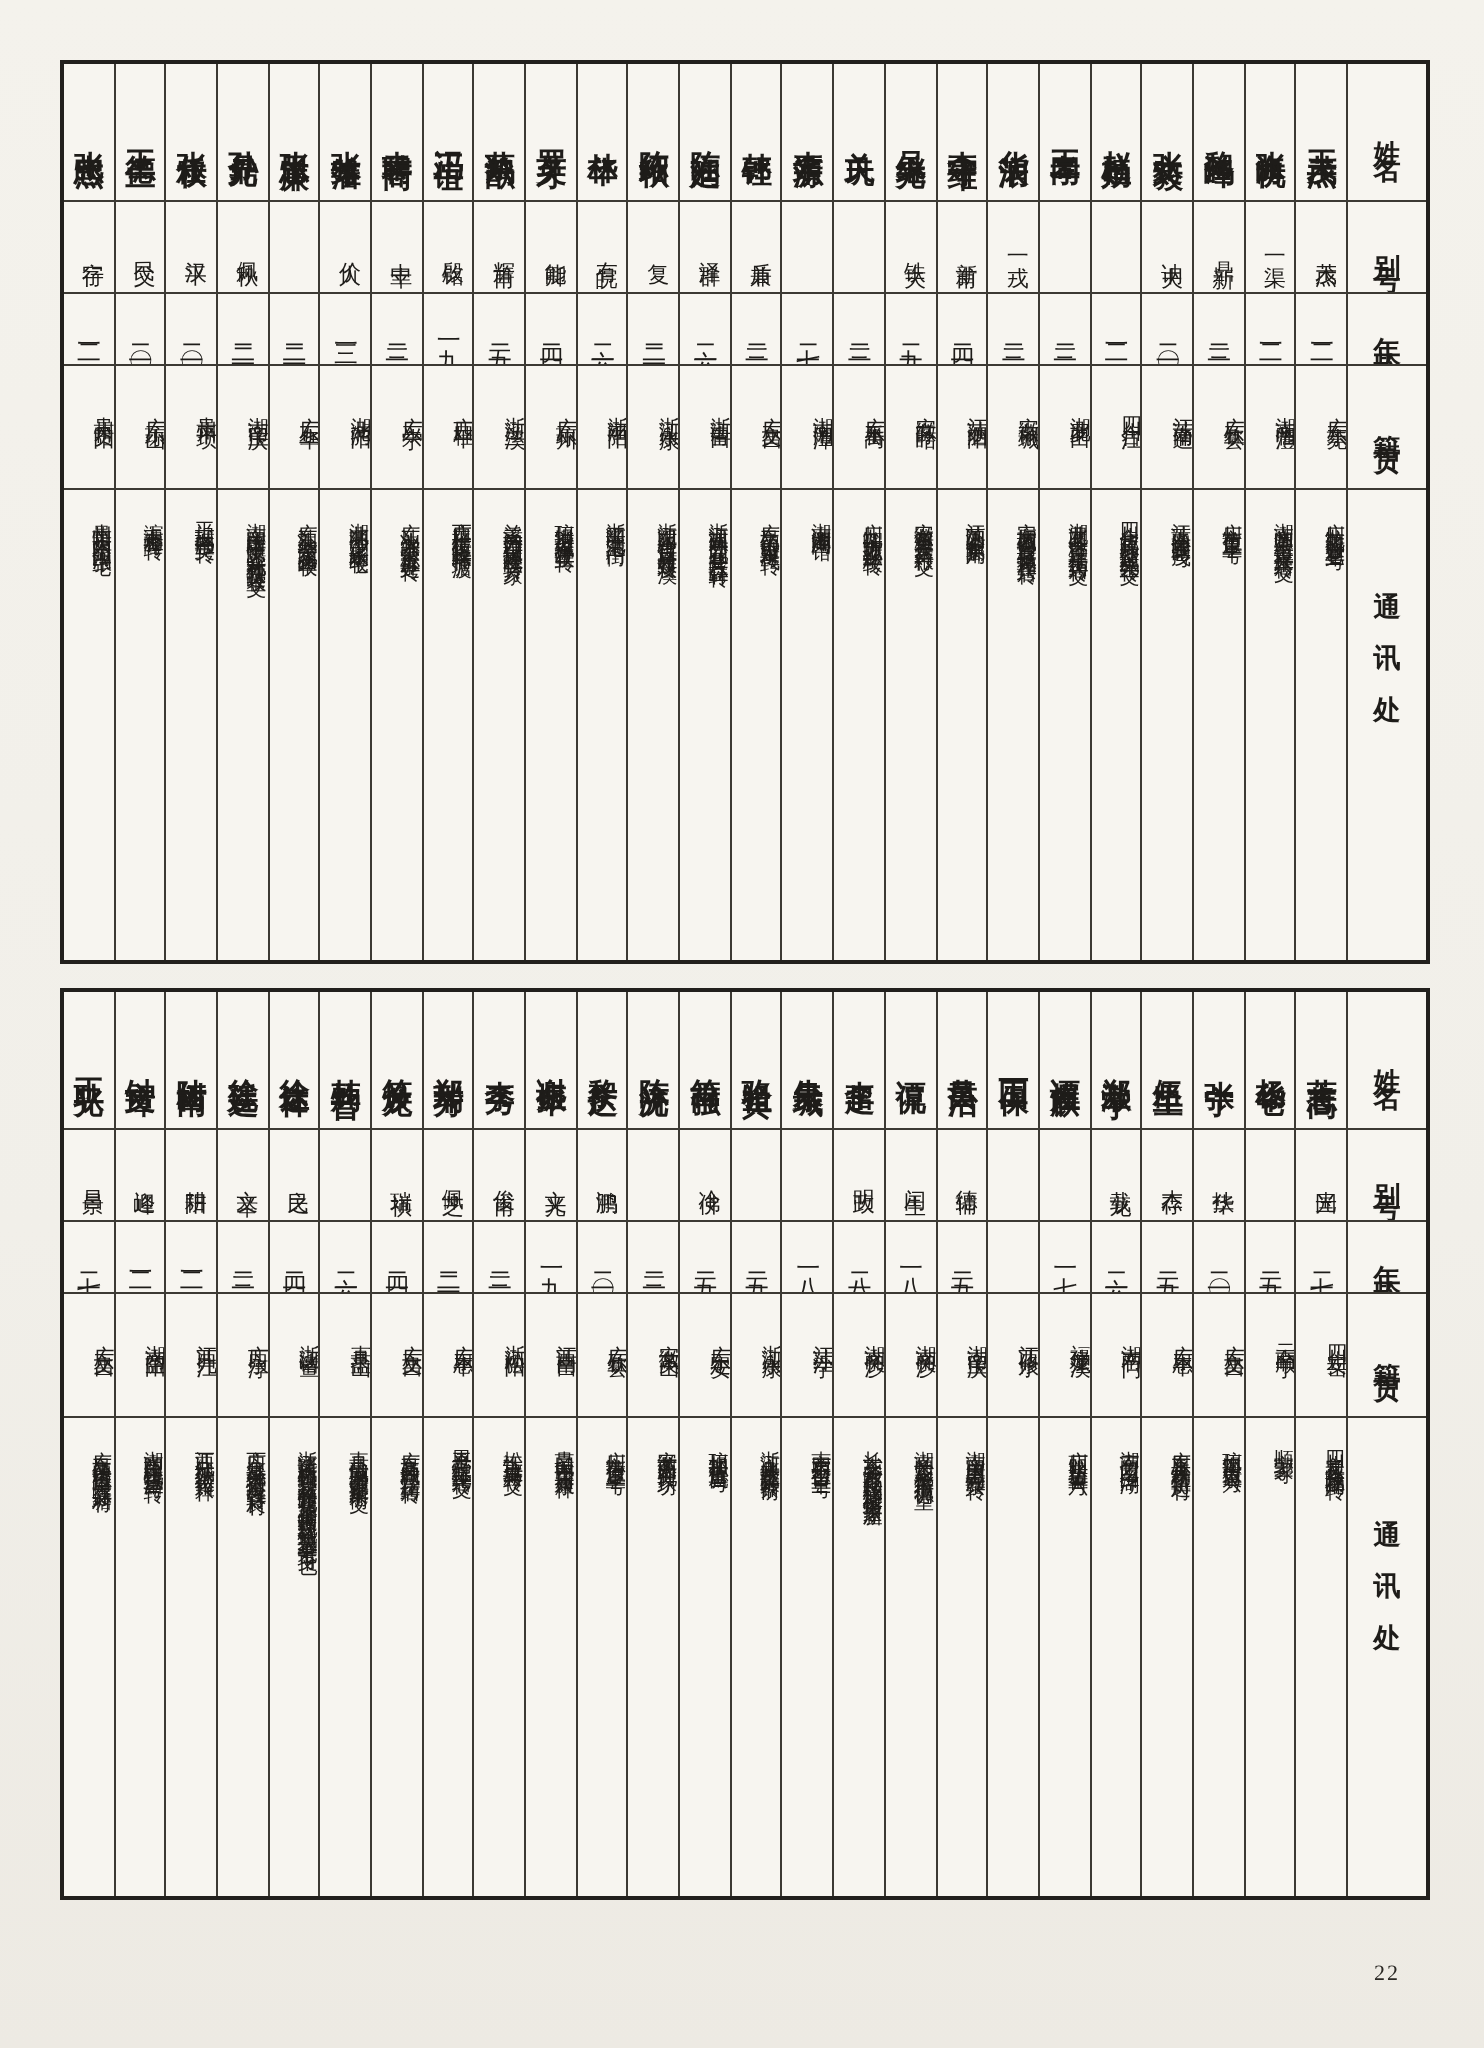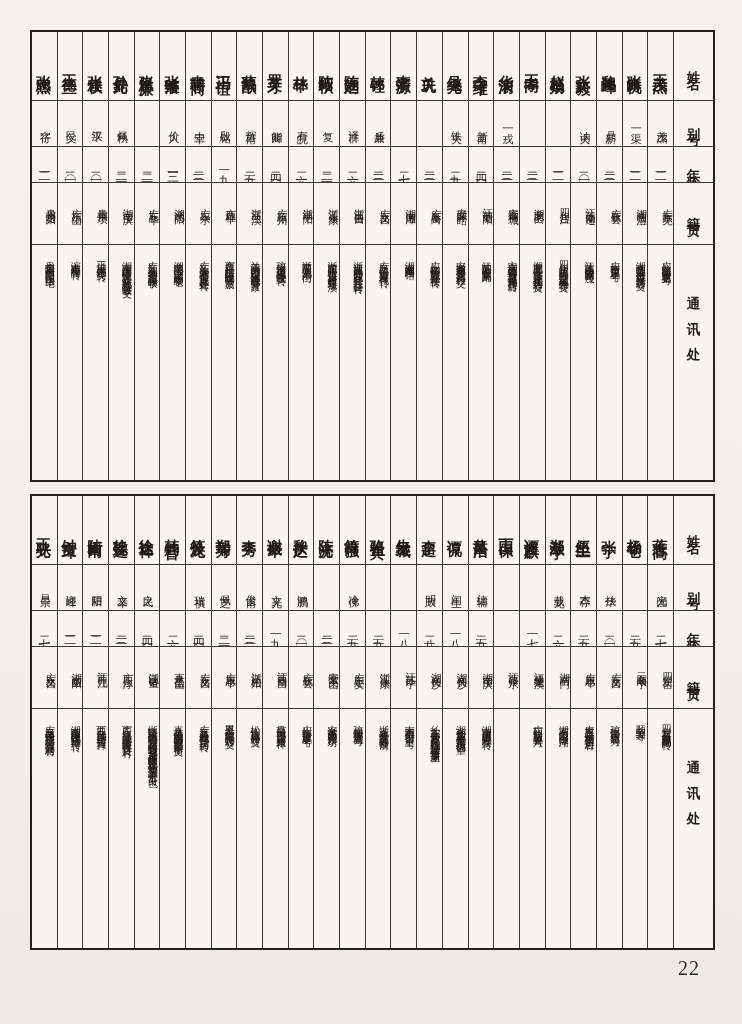--- a/index.html
+++ b/index.html
@@ -53,22 +53,22 @@
   .cell.address{flex:1 1 auto; font-size:10px; letter-spacing:1.5px; line-height:11.5px; padding:8px 1px; text-align:start;}
   
   .header-col .cell{
     font-size:13.5px;font-weight:600;text-align:center;
     padding:4px 12px 4px 0;line-height:15px;letter-spacing:0.55em;
   }
   .header-col .cell.native{letter-spacing:0.55em;}
   .header-col .cell.address{letter-spacing:1.9em;padding-top:40px;text-align:start;}
   .page-number{
     position:absolute;
-    right:42px;top:957px;
-    font-size:20px;
+    right:42px;top:981px;
+    font-size:11px;
     letter-spacing:1px;
     color:#2a2824;
   }
 </style>
 </head>
 <body>
 
 <div class="page">
   <div class="grid-table top" id="table-0">
       <div class="col header-col">

